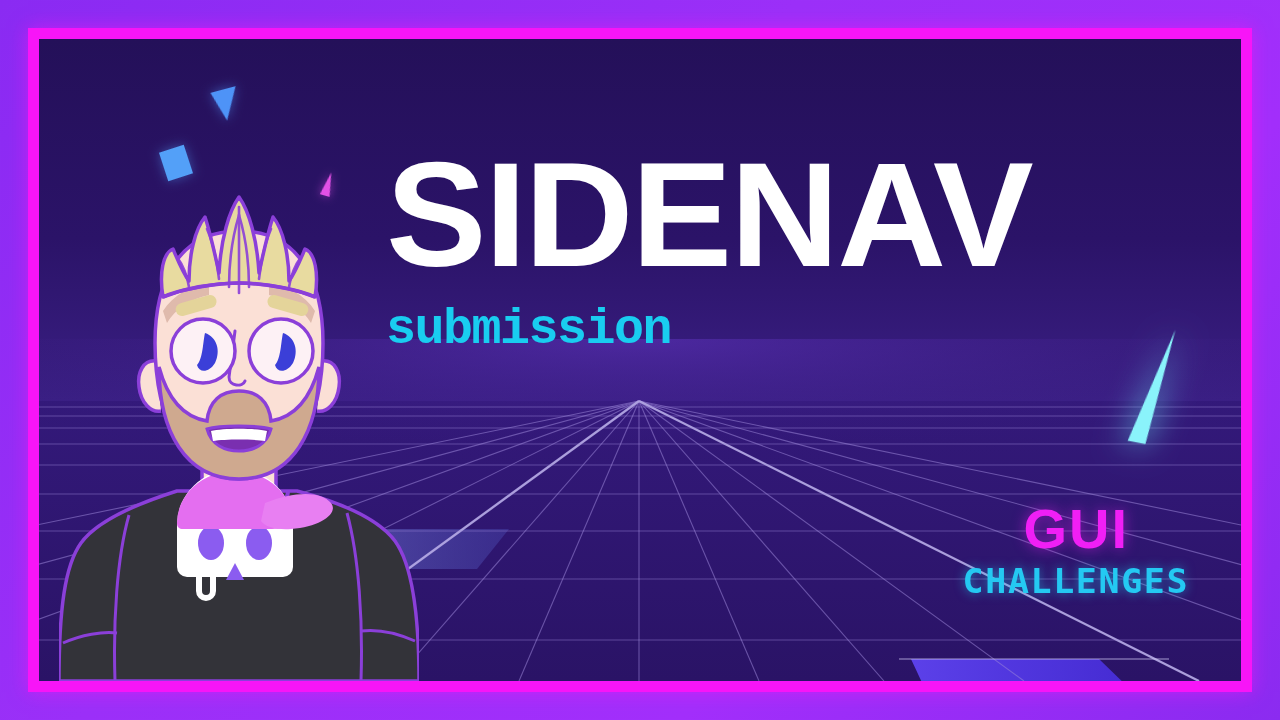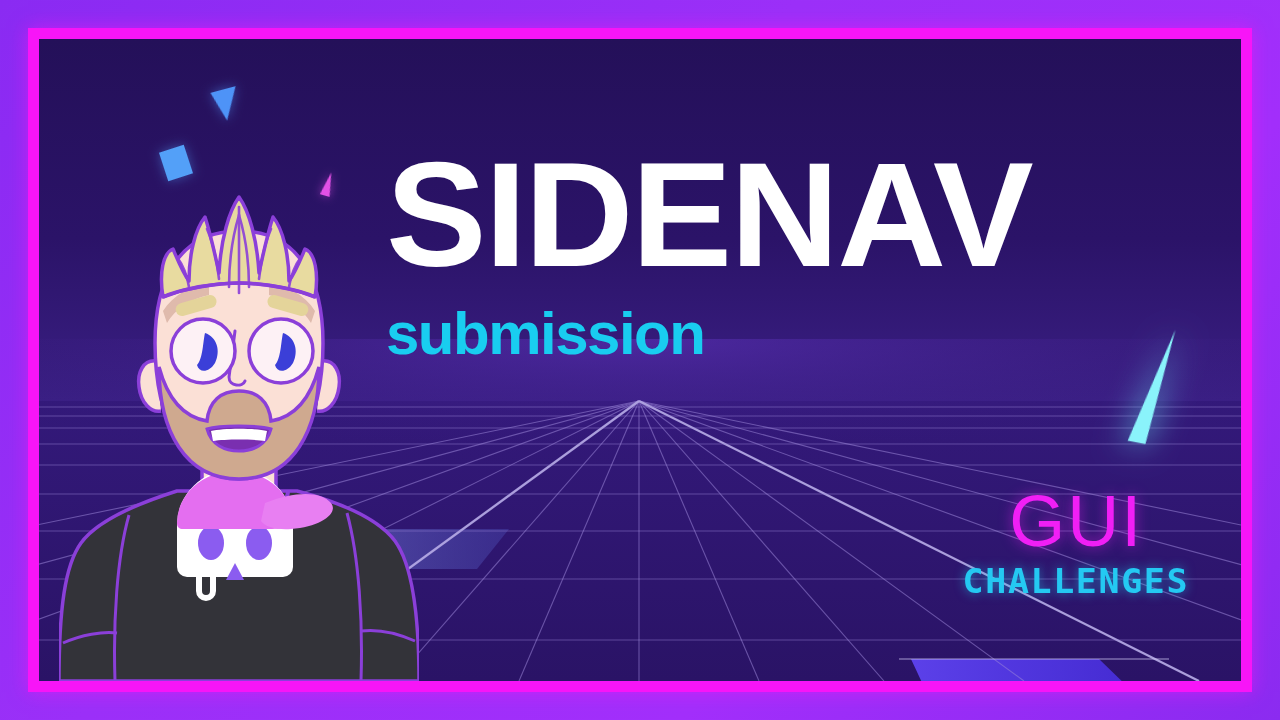--- a/index.html
+++ b/index.html
@@ -68,41 +68,41 @@
     line-height: 0.92;
     letter-spacing: -2px;
     color: #ffffff;
     margin: 0;
     transform: scaleX(1.02);
     transform-origin: left center;
     white-space: nowrap;
   }
   #subtitle {
     margin: 22px 0 0 0;
-    font-family: Liberation Sans, sans-serif;
+    font-family: Liberation Mono, monospace;
     font-weight: bold;
-    font-size: 60px;
+    font-size: 50px;
     line-height: 0.98;
     letter-spacing: -1.5px;
     color: #19cdf0;
   }
   #subtitle .line { display: block; }
 
   
   #logo-block {
     position: absolute;
     right: 58px;
     bottom: 80px;
     text-align: center;
     z-index: 6;
   }
   #logo-gui {
     font-family: "Liberation Sans", sans-serif;
-    font-weight: normal;
-    font-size: 72px;
+    font-weight: bold;
+    font-size: 56px;
     line-height: 0.9;
     letter-spacing: 2px;
     color: #f01ff5;
     text-shadow: 0 0 14px rgba(240,31,245,.55);
   }
   #logo-challenges {
     margin-top: 8px;
     font-family: "DejaVu Sans Mono", monospace;
     font-weight: bold;
     font-size: 33px;

